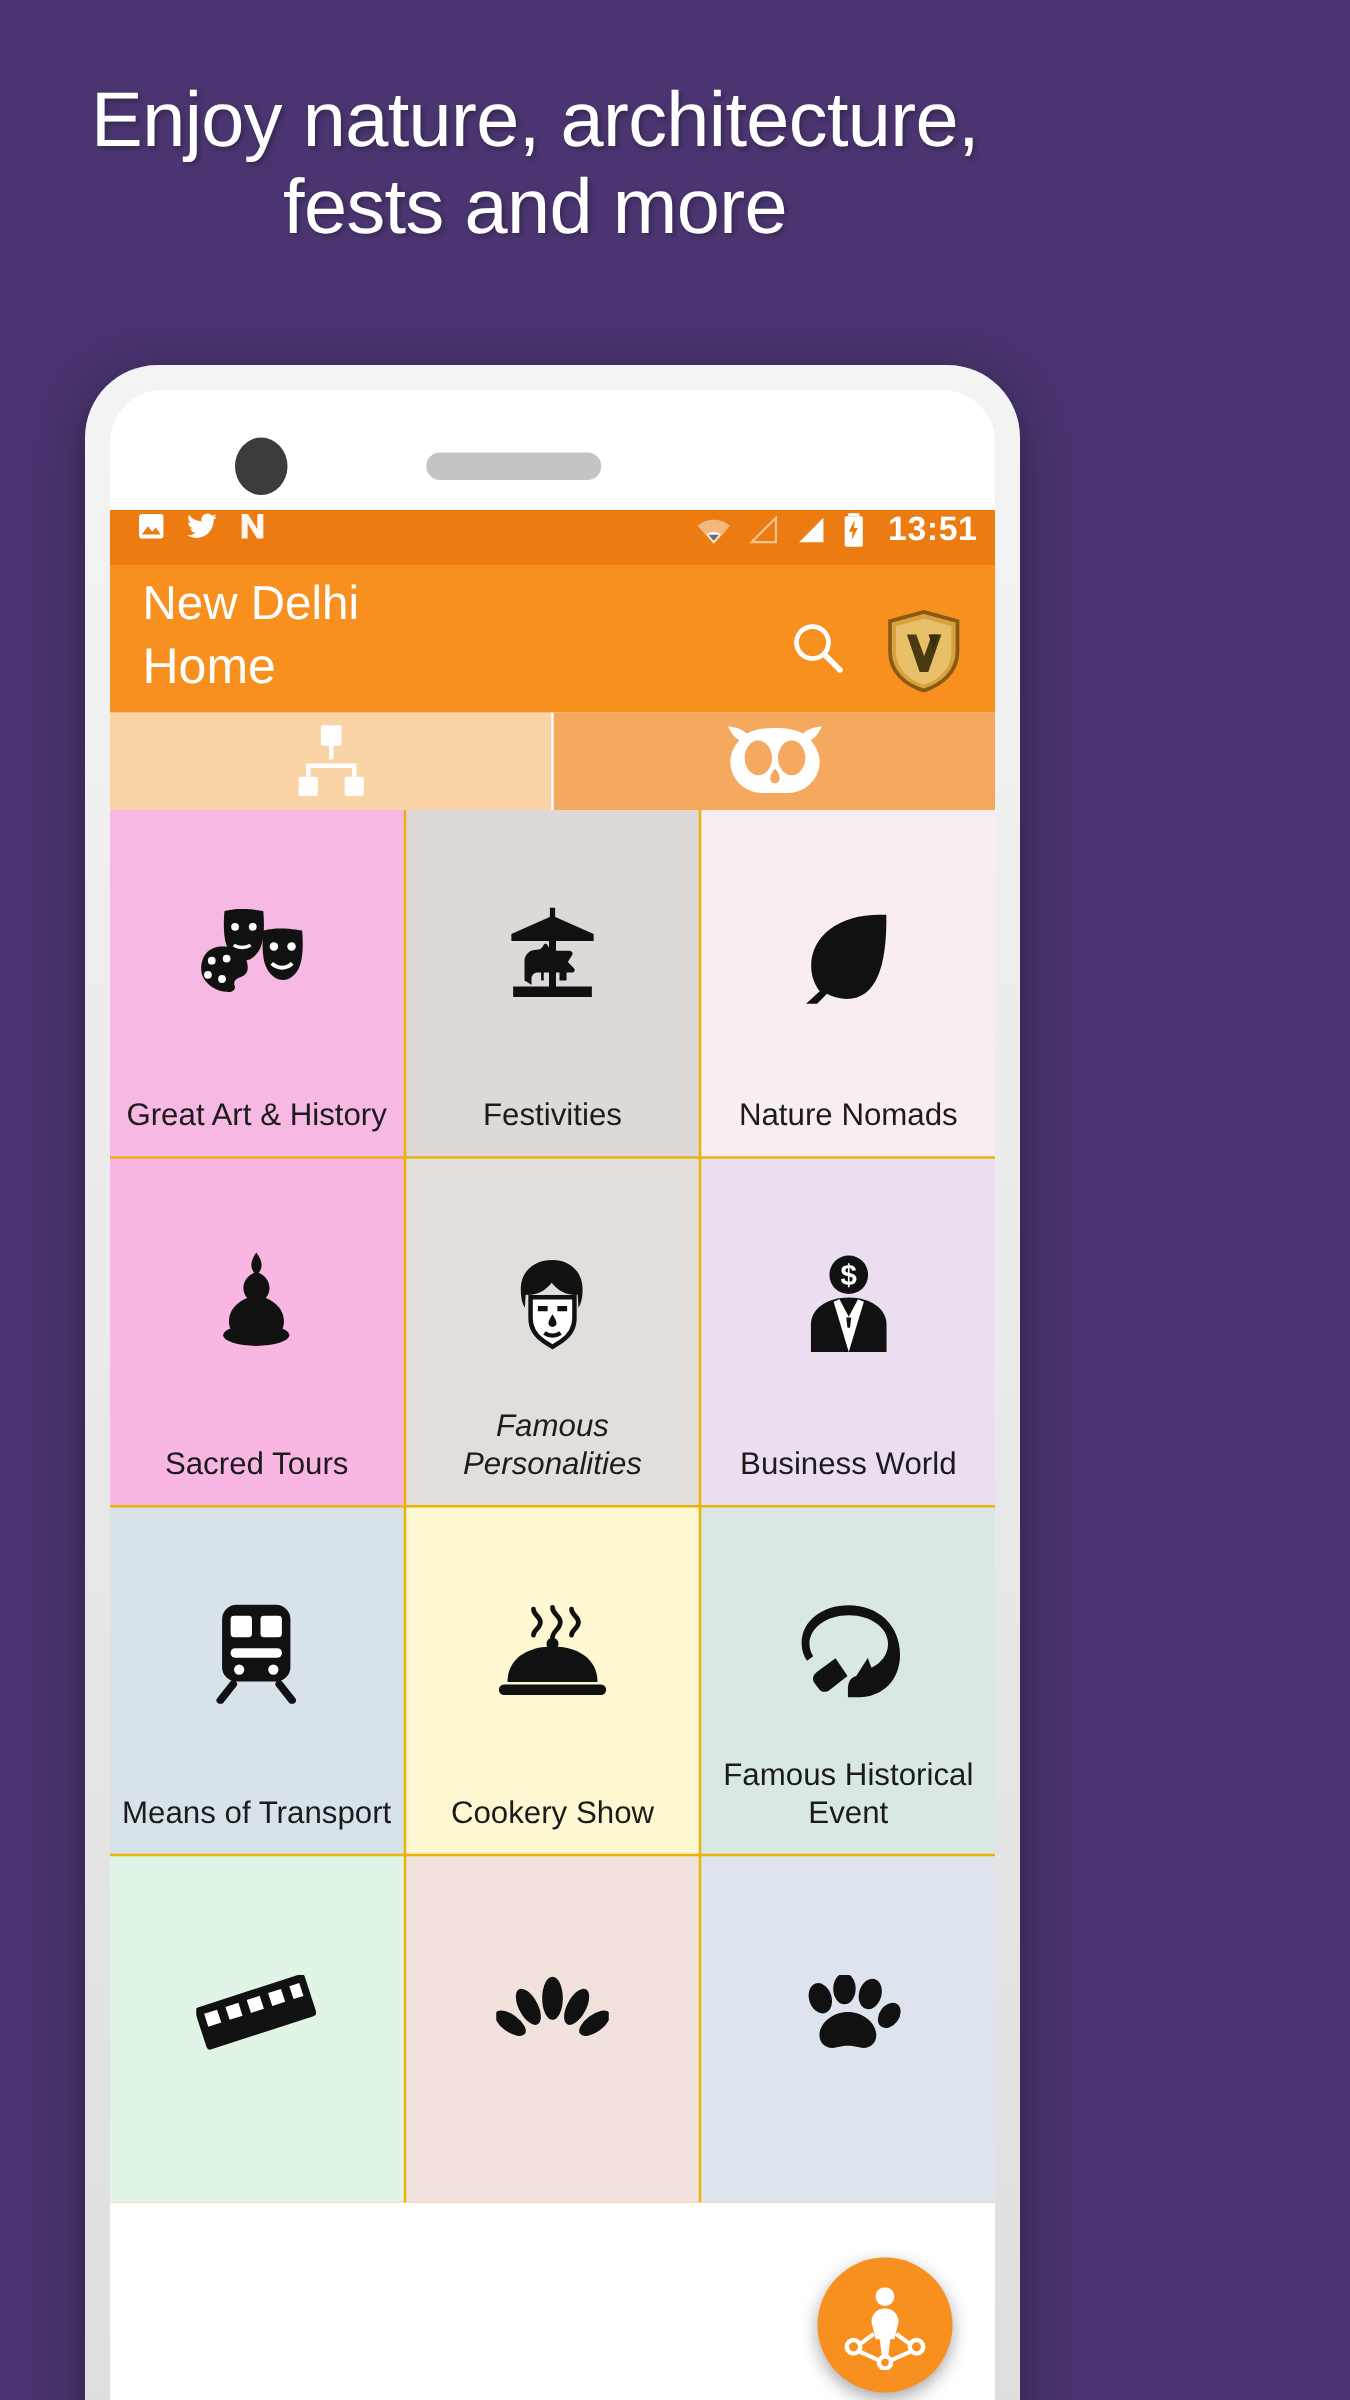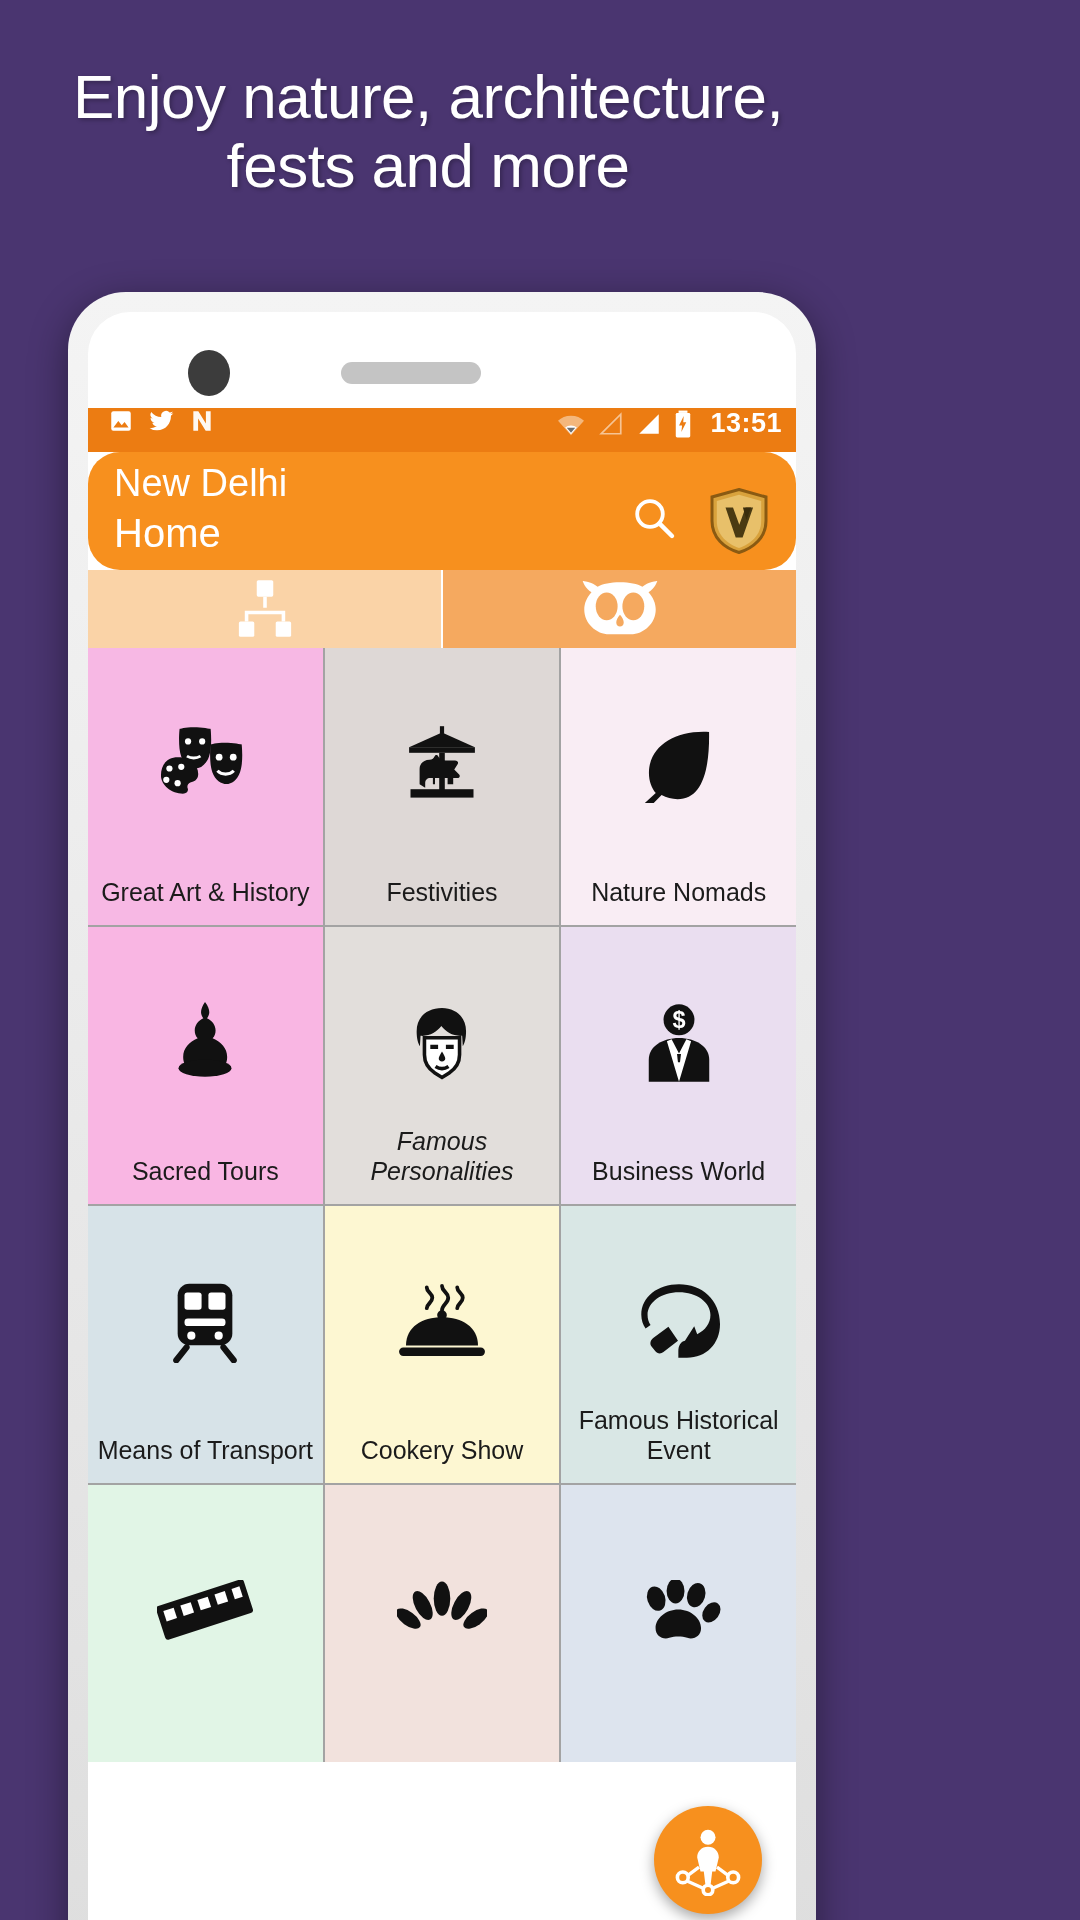--- a/index.html
+++ b/index.html
@@ -99,21 +99,21 @@
     font-size: 29px; color: #1a1a1a;
     line-height: 52px;
   }
 
   
   #category-grid {
     display: grid;
     grid-template-columns: repeat(3, 1fr);
     grid-auto-rows: 277px;
     gap: 2px;
-    background: #a3a3a3;
+    background: #eab308;
   }
   .tile {
     position: relative;
     display: flex;
     flex-direction: column;
     align-items: center;
     justify-content: flex-start;
   }
   .tile-icon {
     margin-top: 74px;
@@ -183,21 +183,21 @@
             </svg>
           <svg class="sb-ico" width="18" height="28" viewBox="0 0 14 24">
               <rect x="3.2" y="0.5" width="7.6" height="2" fill="#fff"></rect>
               <rect x="0.8" y="2.5" width="12.4" height="21" rx="1.2" fill="#fff"></rect>
               <path fill="#ec7c12" d="M7.6 5.2 3.6 13.2h2.6l-0.6 5.6 4.2-8.2H7.2z"></path>
             </svg>
           <span id="status-time">13:51</span>
         </div>
       </div>
 
-      <div id="app-bar" style="background: rgb(247, 144, 30); border-radius: 32px;">
+      <div id="app-bar" style="background: rgb(247, 144, 30);">
         <div id="app-title">New Delhi</div>
         <div id="app-subtitle">Home</div>
 
         <div id="search-icon-btn">
           <svg width="48" height="48" viewBox="0 0 24 24">
               <circle cx="10" cy="10" r="6.4" fill="none" stroke="#fff" stroke-width="1.9"></circle>
               <line x1="14.8" y1="14.8" x2="21" y2="21" stroke="#fff" stroke-width="2.2" stroke-linecap="round"></line>
             </svg>
         </div>
 

